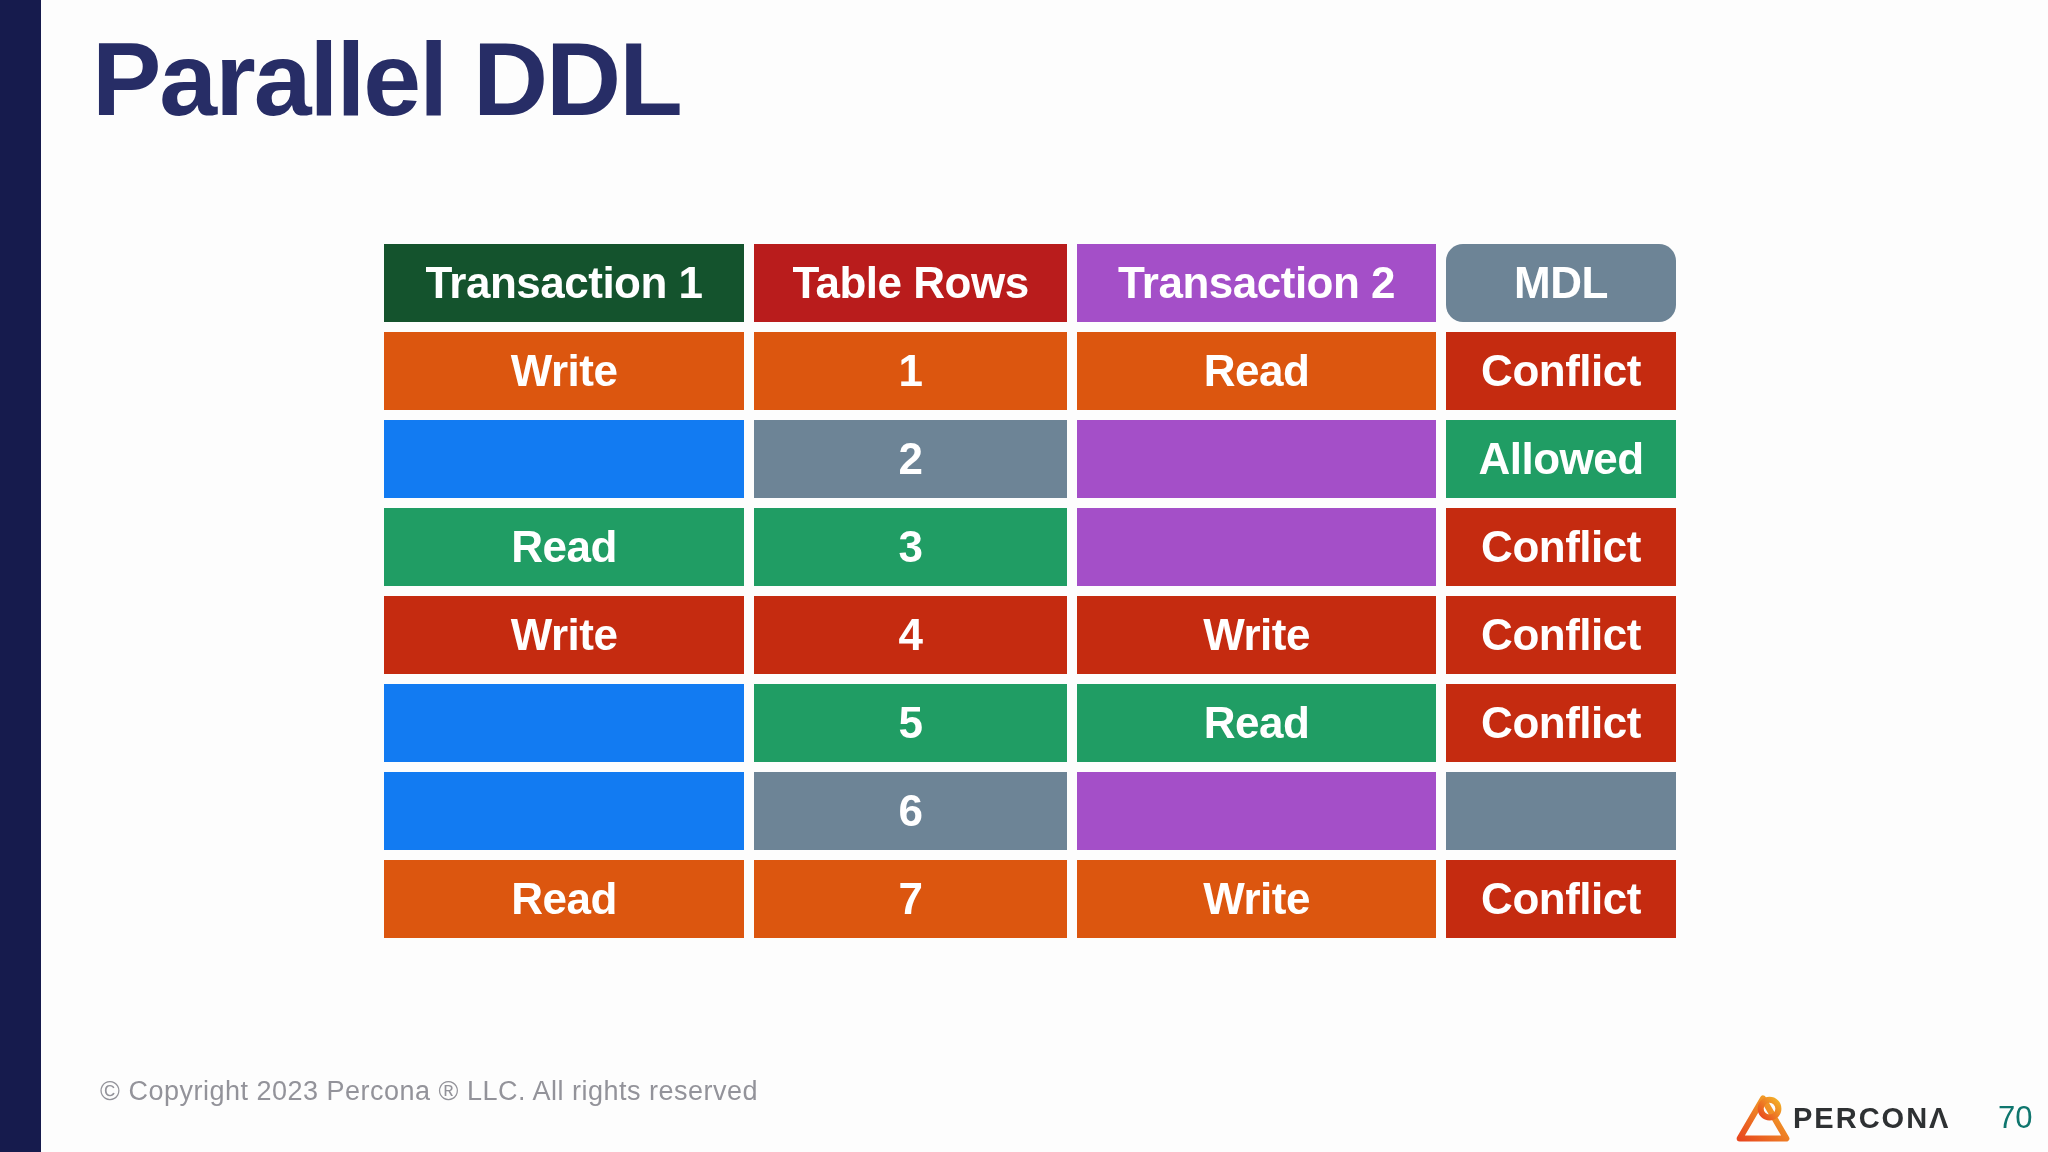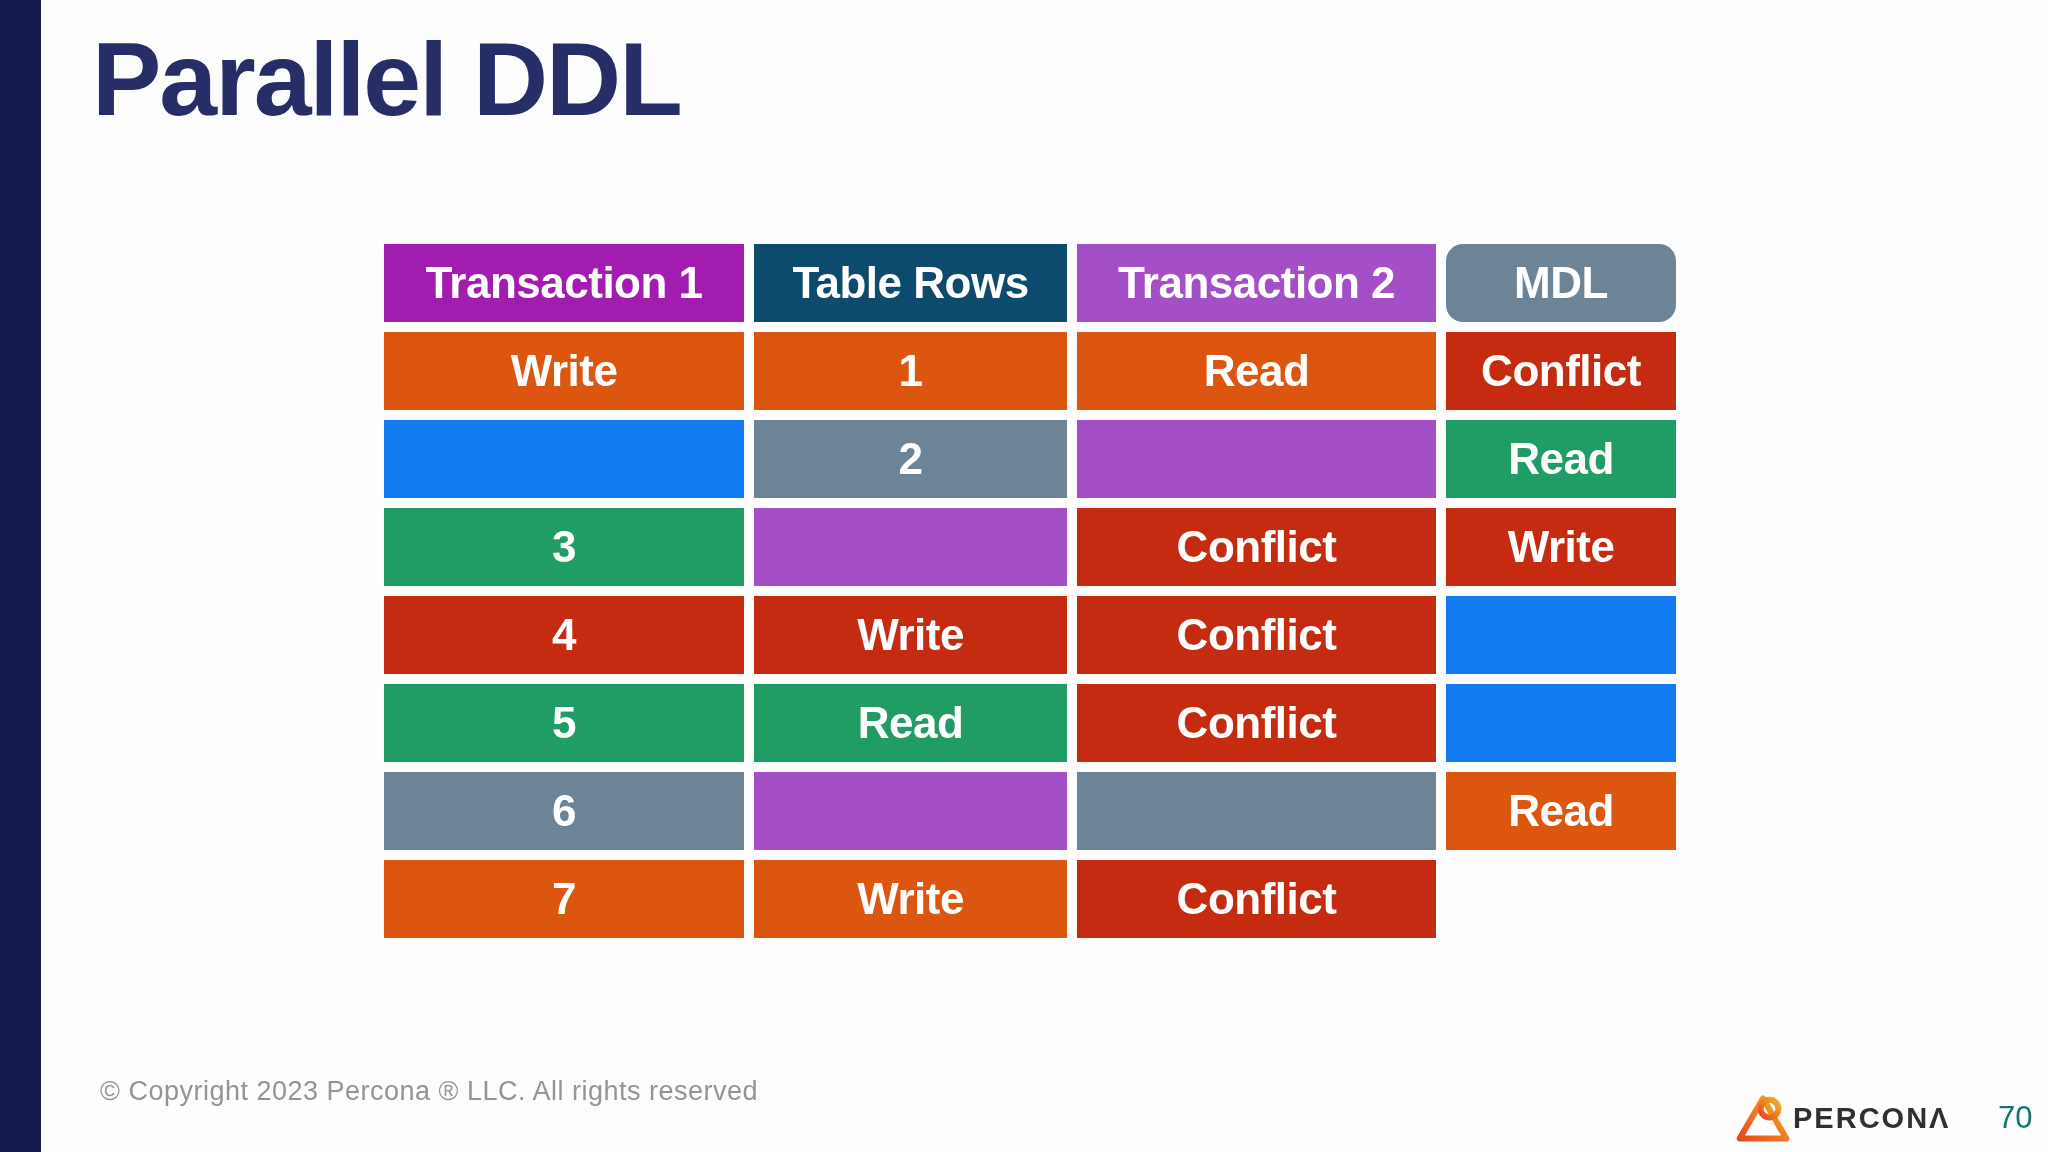--- a/index.html
+++ b/index.html
@@ -55,31 +55,32 @@
 </head>
 <body>
 
 <div class="slide">
 
   <div class="accent-bar"></div>
 
   <div class="slide-title">Parallel DDL</div>
 
   <div class="table-grid" id="transactions-table">
-      <div class="cell" style="background: #a21caf;">Transaction 1</div>
-      <div class="cell" style="background: #0c4a6e;">Table Rows</div>
+      <div class="cell" style="background: #14532d;">Transaction 1</div>
+      <div class="cell" style="background: #b91c1c;">Table Rows</div>
       <div class="cell" style="background: rgb(164, 79, 200);">Transaction 2</div>
       <div class="cell" style="background: rgb(109, 132, 150); border-radius: 17px;">MDL</div>
       <div class="cell" style="background: rgb(220, 86, 15);">Write</div>
       <div class="cell" style="background: rgb(220, 86, 15);">1</div>
       <div class="cell" style="background: rgb(220, 86, 15);">Read</div>
       <div class="cell" style="background: rgb(197, 43, 16);">Conflict</div>
       <div class="cell" style="background: rgb(18, 123, 242);"></div>
       <div class="cell" style="background: rgb(109, 132, 150);">2</div>
       <div class="cell" style="background: rgb(164, 79, 200);"></div>
+      <div class="cell" style="background: rgb(32, 157, 100);">Allowed</div>
       <div class="cell" style="background: rgb(32, 157, 100);">Read</div>
       <div class="cell" style="background: rgb(32, 157, 100);">3</div>
       <div class="cell" style="background: rgb(164, 79, 200);"></div>
       <div class="cell" style="background: rgb(197, 43, 16);">Conflict</div>
       <div class="cell" style="background: rgb(197, 43, 16);">Write</div>
       <div class="cell" style="background: rgb(197, 43, 16);">4</div>
       <div class="cell" style="background: rgb(197, 43, 16);">Write</div>
       <div class="cell" style="background: rgb(197, 43, 16);">Conflict</div>
       <div class="cell" style="background: rgb(18, 123, 242);"></div>
       <div class="cell" style="background: rgb(32, 157, 100);">5</div>

